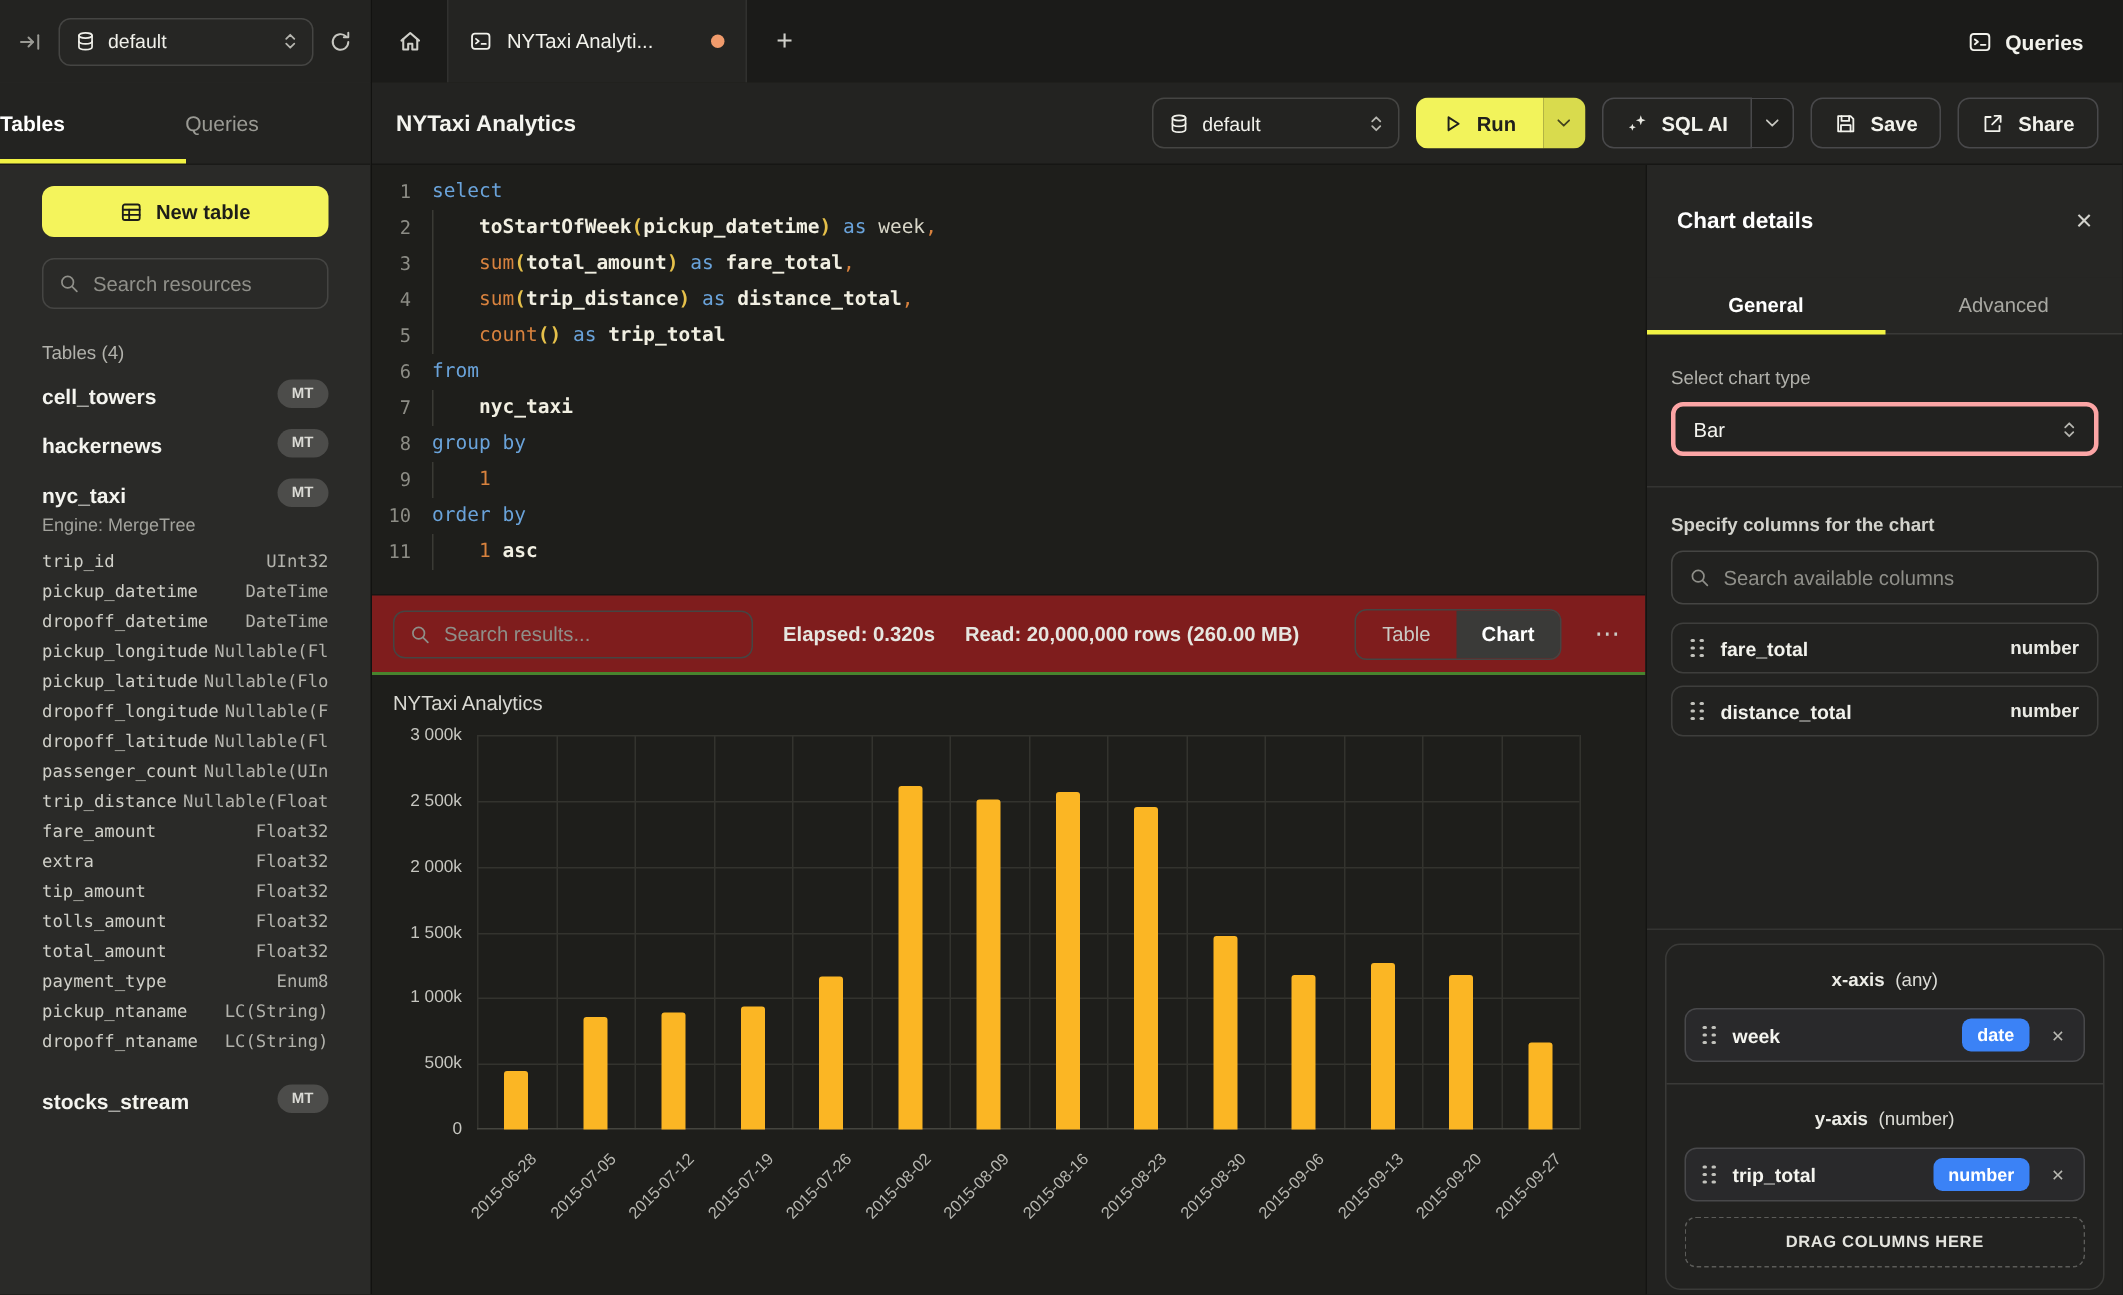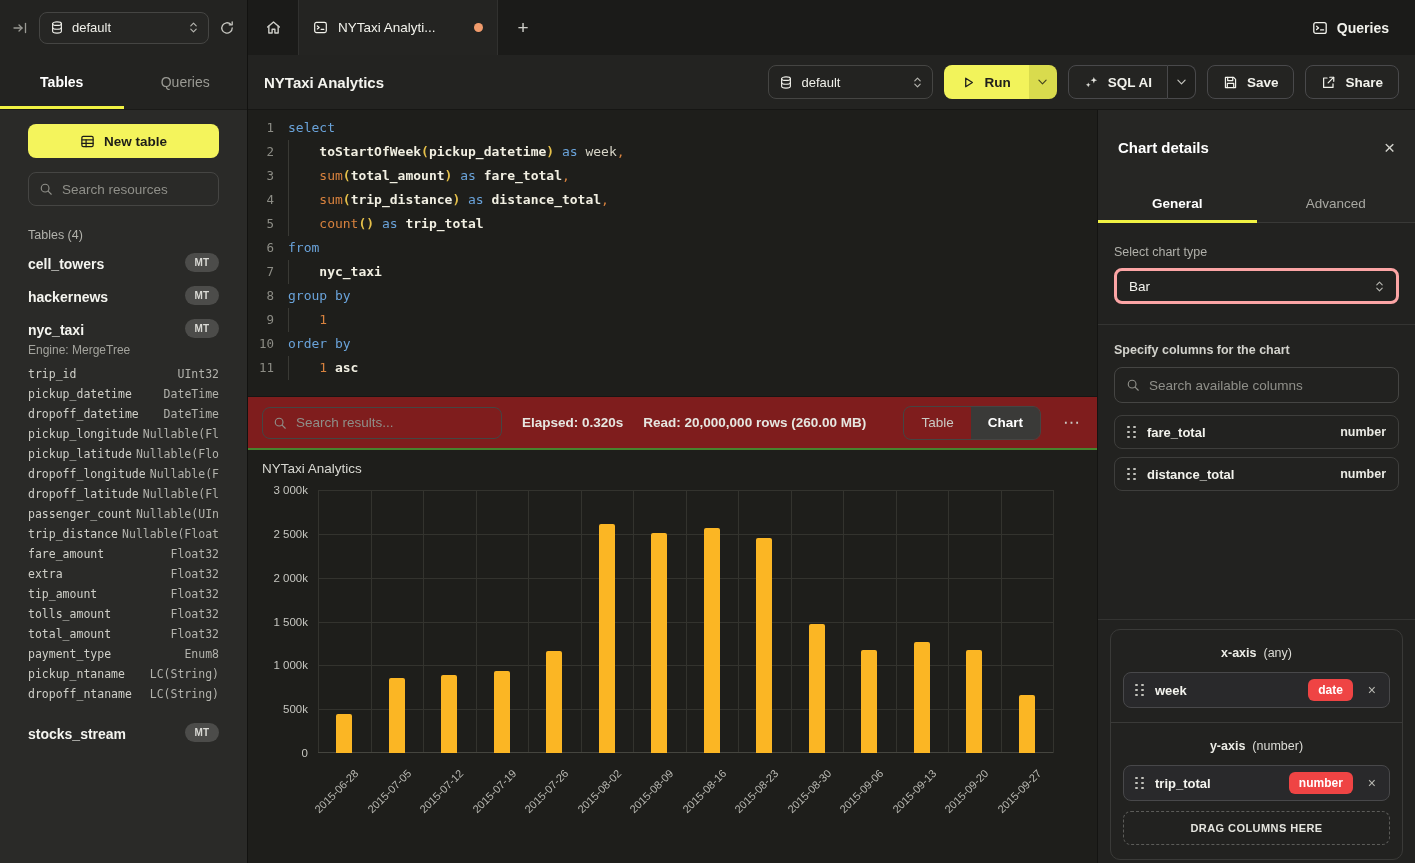--- a/index.html
+++ b/index.html
@@ -12,21 +12,21 @@
 
   
   .sidebar { width:248px; flex:none; background:#2a2a28; display:flex; flex-direction:column; border-right:1px solid #121210; }
   .sb-top { height:55px; flex:none; background:#232321; display:flex; align-items:center; gap:10px; padding:0 12px; }
   .collapse-ic { color:#9a9a94; }
   .db-select { flex:1; height:32px; border:1px solid #454543; border-radius:8px; background:#262624;
     display:flex; align-items:center; gap:8px; padding:0 10px; font-size:13px; color:#f0f0ea; }
   .db-select .chev { margin-left:auto; color:#b5b5af; }
   .refresh-btn { color:#c6c6c0; }
   .sb-tabs { height:55px; flex:none; background:#232321; display:flex; border-bottom:1px solid #1a1a18; }
-  .sb-tab { flex:1; display:flex; align-items:center; justify-content:center; font-size:14px; color:#9a9a94; position:relative; cursor:pointer; }
+  .sb-tab { flex:1; display:flex; align-items:center; font-size:14px; color:#9a9a94; position:relative; cursor:pointer; }
   .sb-tab.active { color:#ffffff; font-weight:700; }
   .sb-tab.active::after { content:""; position:absolute; left:0; right:0; bottom:0; height:3px; background:#f1f243; }
   .sb-content { flex:1; padding:14px 28px 0; overflow:hidden; }
   .new-table-btn { width:100%; height:34px; background:#f4f45c; border:none; border-radius:8px;
     display:flex; align-items:center; justify-content:center; gap:9px; color:#1d1d18; font-size:13.5px; font-weight:700; cursor:pointer; }
   .sb-search { margin-top:14px; height:34px; border:1px solid #454543; border-radius:8px;
     display:flex; align-items:center; gap:9px; padding:0 10px; color:#8f8f89; font-size:13.5px; }
   .tables-label { margin:22px 0 4px; font-size:12.5px; color:#b2b2ac; }
   .table-item { display:flex; align-items:flex-end; justify-content:space-between; padding:7px 0; cursor:pointer;gap:37px; }
   .table-item.after-cols { margin-top:12px; }
@@ -126,21 +126,21 @@
   .pre-card-div { border-top:1px solid #343432; margin:128px -16px 0; }
   .axis-card { margin:9px -4px 0; border:1px solid #3a3a38; border-radius:10px; }
   .axis-sec { padding:12px 12px 14px; }
   .axis-sec + .axis-sec { border-top:1px solid #3a3a38; }
   .axis-title { text-align:center; font-size:12.5px; color:#ecece6; margin:4px 0 12px; }
   .axis-title b { font-weight:700; }
   .axis-title span { color:#dcdcd6; margin-left:7px; }
   .chip { height:36px; border:1px solid #48484a; border-radius:8px; background:#29292b;
     display:flex; align-items:center; gap:11px; padding:0 11px; }
   .chip-name { font-size:13px; font-weight:700; color:#f4f4ef; }
-  .chip-type { margin-left:auto; background:#ef4444; border-radius:6px; padding:4px 10px; font-size:12px; font-weight:700; color:#ffffff; }
+  .chip-type { margin-left:auto; background:#3b82f6; border-radius:6px; padding:4px 10px; font-size:12px; font-weight:700; color:#ffffff; }
   .chip-x { color:#b8b8b2; font-size:14px; margin:0 2px 0 4px; cursor:pointer; }
   .drop-zone { margin-top:10px; height:34px; border:1px dashed #5c5c59; border-radius:8px;
     display:flex; align-items:center; justify-content:center; font-size:11px; font-weight:700;
     letter-spacing:.04em; color:#e4e4de; }
 </style>
 </head>
 <body>
 
 <div class="app">
 

